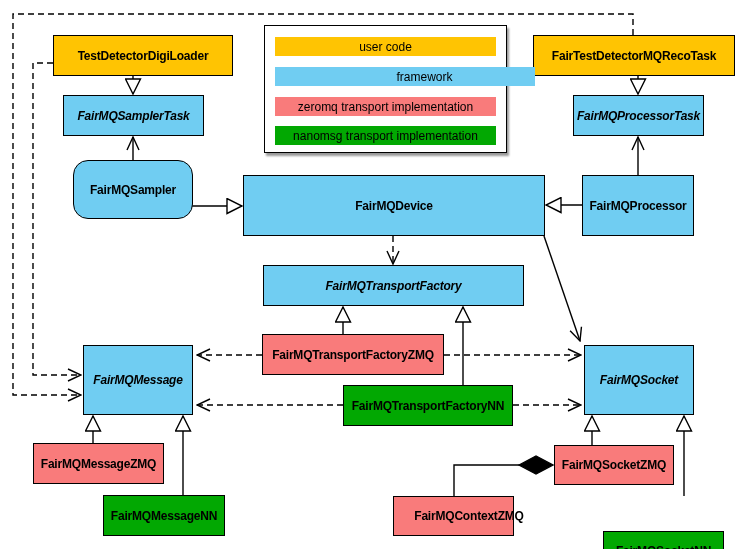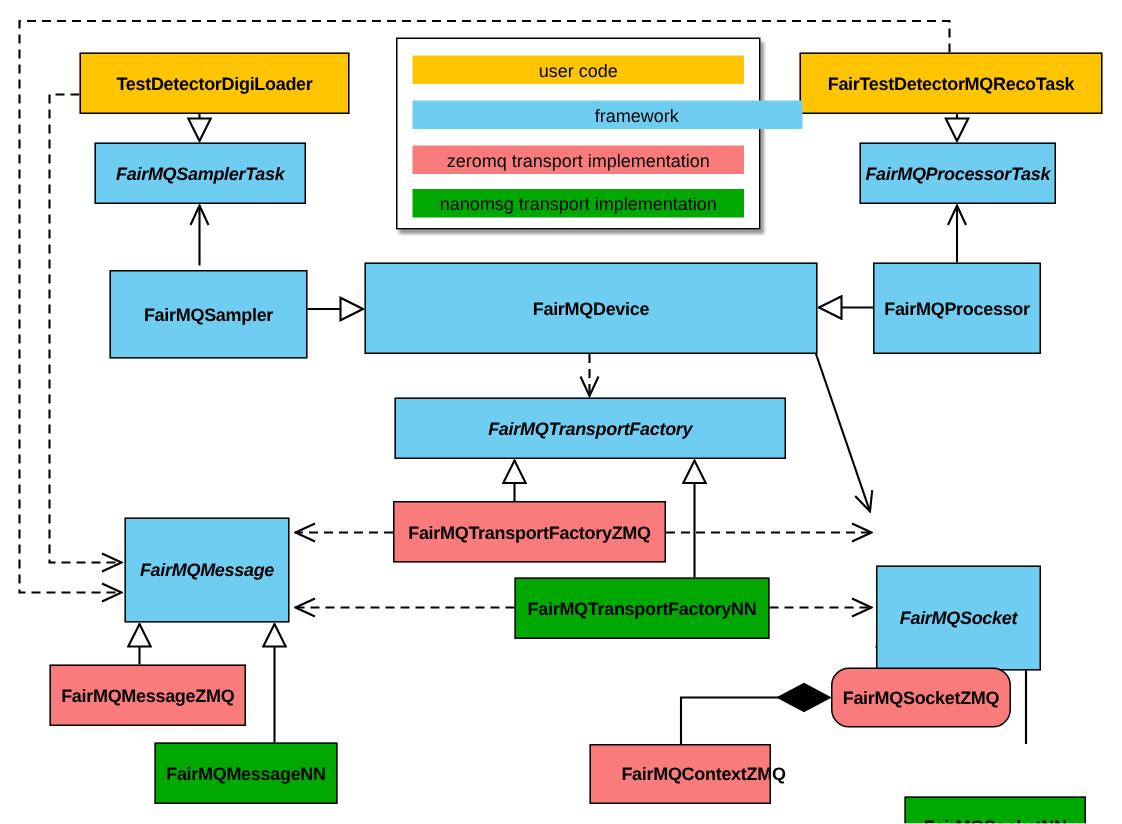--- a/index.html
+++ b/index.html
@@ -13,28 +13,28 @@
     display:flex;align-items:center;justify-content:center;text-align:center;
     font-size:12px;font-weight:bold;color:#000;white-space:nowrap;
     letter-spacing:-0.2px;
   }
   .abstract{font-style:italic;}
   
   .n-tddl{left:53px;top:35px;width:180px;height:41px;}
   .n-ftdmqrt{left:533px;top:35px;width:202px;height:41px;}
   .n-samplertask{left:63px;top:95px;width:141px;height:41px;}
   .n-processortask{left:573px;top:95px;width:131px;height:41px;}
-  .n-sampler{left:73px;top:180px;width:132px;height:59px;}
+  .n-sampler{left:73px;top:160px;width:120px;height:59px;border-radius:15px;}
   .n-device{left:243px;top:175px;width:302px;height:61px;}
   .n-processor{left:582px;top:175px;width:112px;height:61px;}
   .n-factory{left:263px;top:265px;width:261px;height:41px;}
   .n-factoryzmq{left:262px;top:334px;width:182px;height:41px;}
   .n-factorynn{left:343px;top:385px;width:170px;height:41px;}
   .n-message{left:83px;top:345px;width:110px;height:70px;}
-  .n-socket{left:584px;top:345px;width:110px;height:70px;margin-top:32px;}
+  .n-socket{left:584px;top:345px;width:110px;height:70px;}
   .n-messagezmq{left:33px;top:443px;width:131px;height:41px;}
   .n-messagenn{left:103px;top:495px;width:122px;height:41px;}
   .n-contextzmq{left:393px;top:496px;width:121px;height:40px;padding-left:31px;}
   .n-socketzmq{left:554px;top:445px;width:120px;height:40px;}
   .n-socketnn{left:603px;top:496px;width:121px;height:40px;margin-top:35px;}
   
   .legend{
     position:absolute;left:264px;top:25px;width:243px;height:128px;
     box-sizing:border-box;border:1.5px solid #000;background:#fff;
     box-shadow:2px 3px 2px rgba(0,0,0,0.40);
@@ -122,21 +122,21 @@
   <div class="node abstract n-message" style="background: rgb(112, 205, 242);">FairMQMessage</div>
 
   <div class="node abstract n-socket" style="background: rgb(112, 205, 242);">FairMQSocket</div>
 
   <div class="node n-messagezmq" style="background: rgb(249, 123, 123);">FairMQMessageZMQ</div>
 
   <div class="node n-messagenn" style="background: rgb(2, 168, 2);">FairMQMessageNN</div>
 
   <div class="node n-contextzmq" style="background: rgb(249, 123, 123);">FairMQContextZMQ</div>
 
-  <div class="node n-socketzmq" style="background: rgb(249, 123, 123); border-radius: 12px;">FairMQSocketZMQ</div>
+  <div class="node n-socketzmq" style="background: rgb(249, 123, 123);">FairMQSocketZMQ</div>
 
   <div class="node n-socketnn" style="background: rgb(2, 168, 2);">FairMQSocketNN</div>
 
   <div class="legend">
     <div class="legend-item li-0" style="background: rgb(255, 196, 2);">user code</div>
     <div class="legend-item li-1" style="background: rgb(112, 205, 242); padding-left: 39px;">framework</div>
     <div class="legend-item li-2" style="background: rgb(249, 123, 123);">zeromq transport implementation</div>
     <div class="legend-item li-3" style="background: rgb(2, 168, 2);">nanomsg transport implementation</div>
   </div>
 

